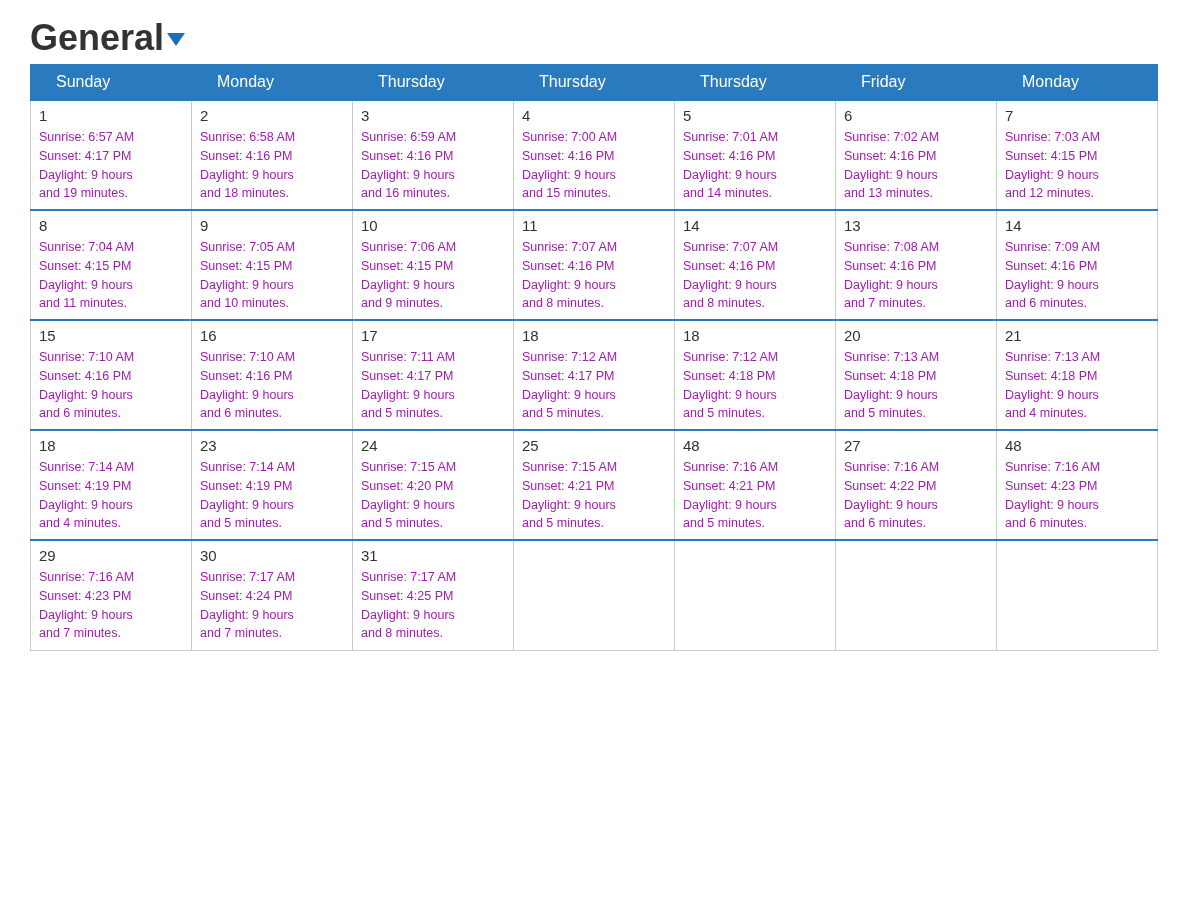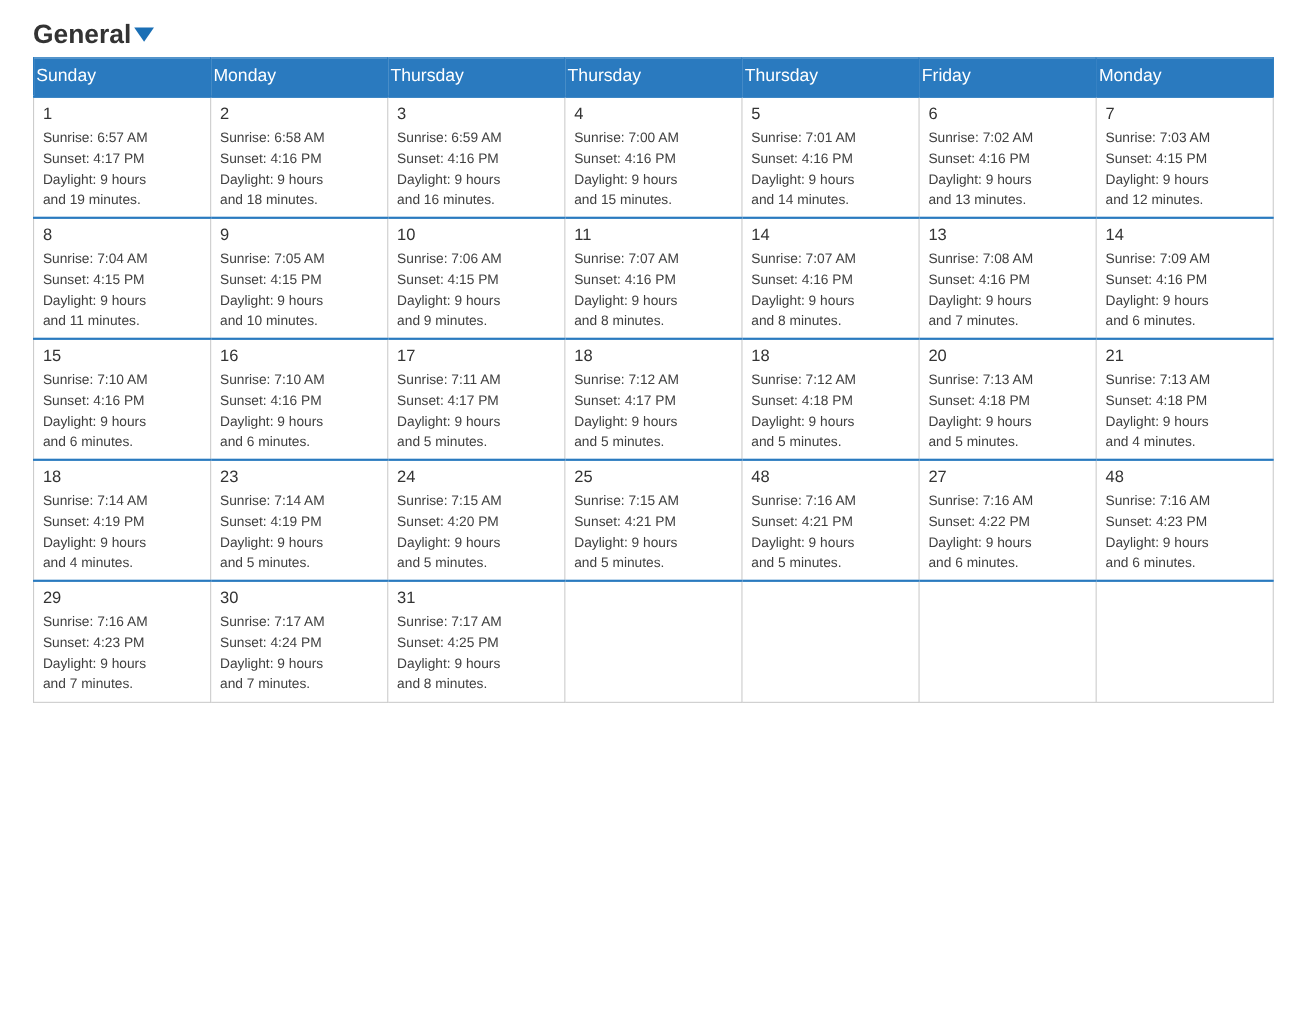--- a/index.html
+++ b/index.html
@@ -15,21 +15,21 @@
       justify-content: space-between;
       align-items: flex-start;
       margin-bottom: 10px;
     }
     .logo-area {
       display: flex;
       flex-direction: column;
       align-items: flex-start;
     }
     .logo-text {
-      font-size: 24px;
+      font-size: 36px;
       font-weight: bold;
       color: #333;
       line-height: 1;
     }
     .logo-text .general { color: #333; }
     .logo-line2 {
       font-size: 28px;
       font-weight: bold;
       color: #1a6fb5;
       margin-top: -2px;
@@ -51,21 +51,21 @@
     table {
       width: 100%;
       border-collapse: collapse;
       margin-top: 10px;
     }
     th {
       background-color: #2a7abf;
       color: white;
       font-size: 16px;
       font-weight: normal;
-      padding: 8px 2px;
+      padding: 8px 25px;
       text-align: left;
       border: 1px solid #2a7abf;
     }
     td {
       border: 1px solid #ccc;
       vertical-align: top;
       padding: 6px 8px;
       font-size: 13px;
       color: #333;
       width: calc(100% / 7);
@@ -73,21 +73,21 @@
     }
     .day-number {
       font-size: 15px;
       font-weight: normal;
       display: block;
       margin-bottom: 4px;
     }
     .day-info {
       font-size: 12.5px;
       line-height: 1.5;
-      color: #404040;
+      color: #a21caf;
     }
     tr.week-row td {
       border-top: 2px solid #2a7abf;
     }
     td.empty {
       background: #fff;
     }
   </style>
 </head>
 <body>

